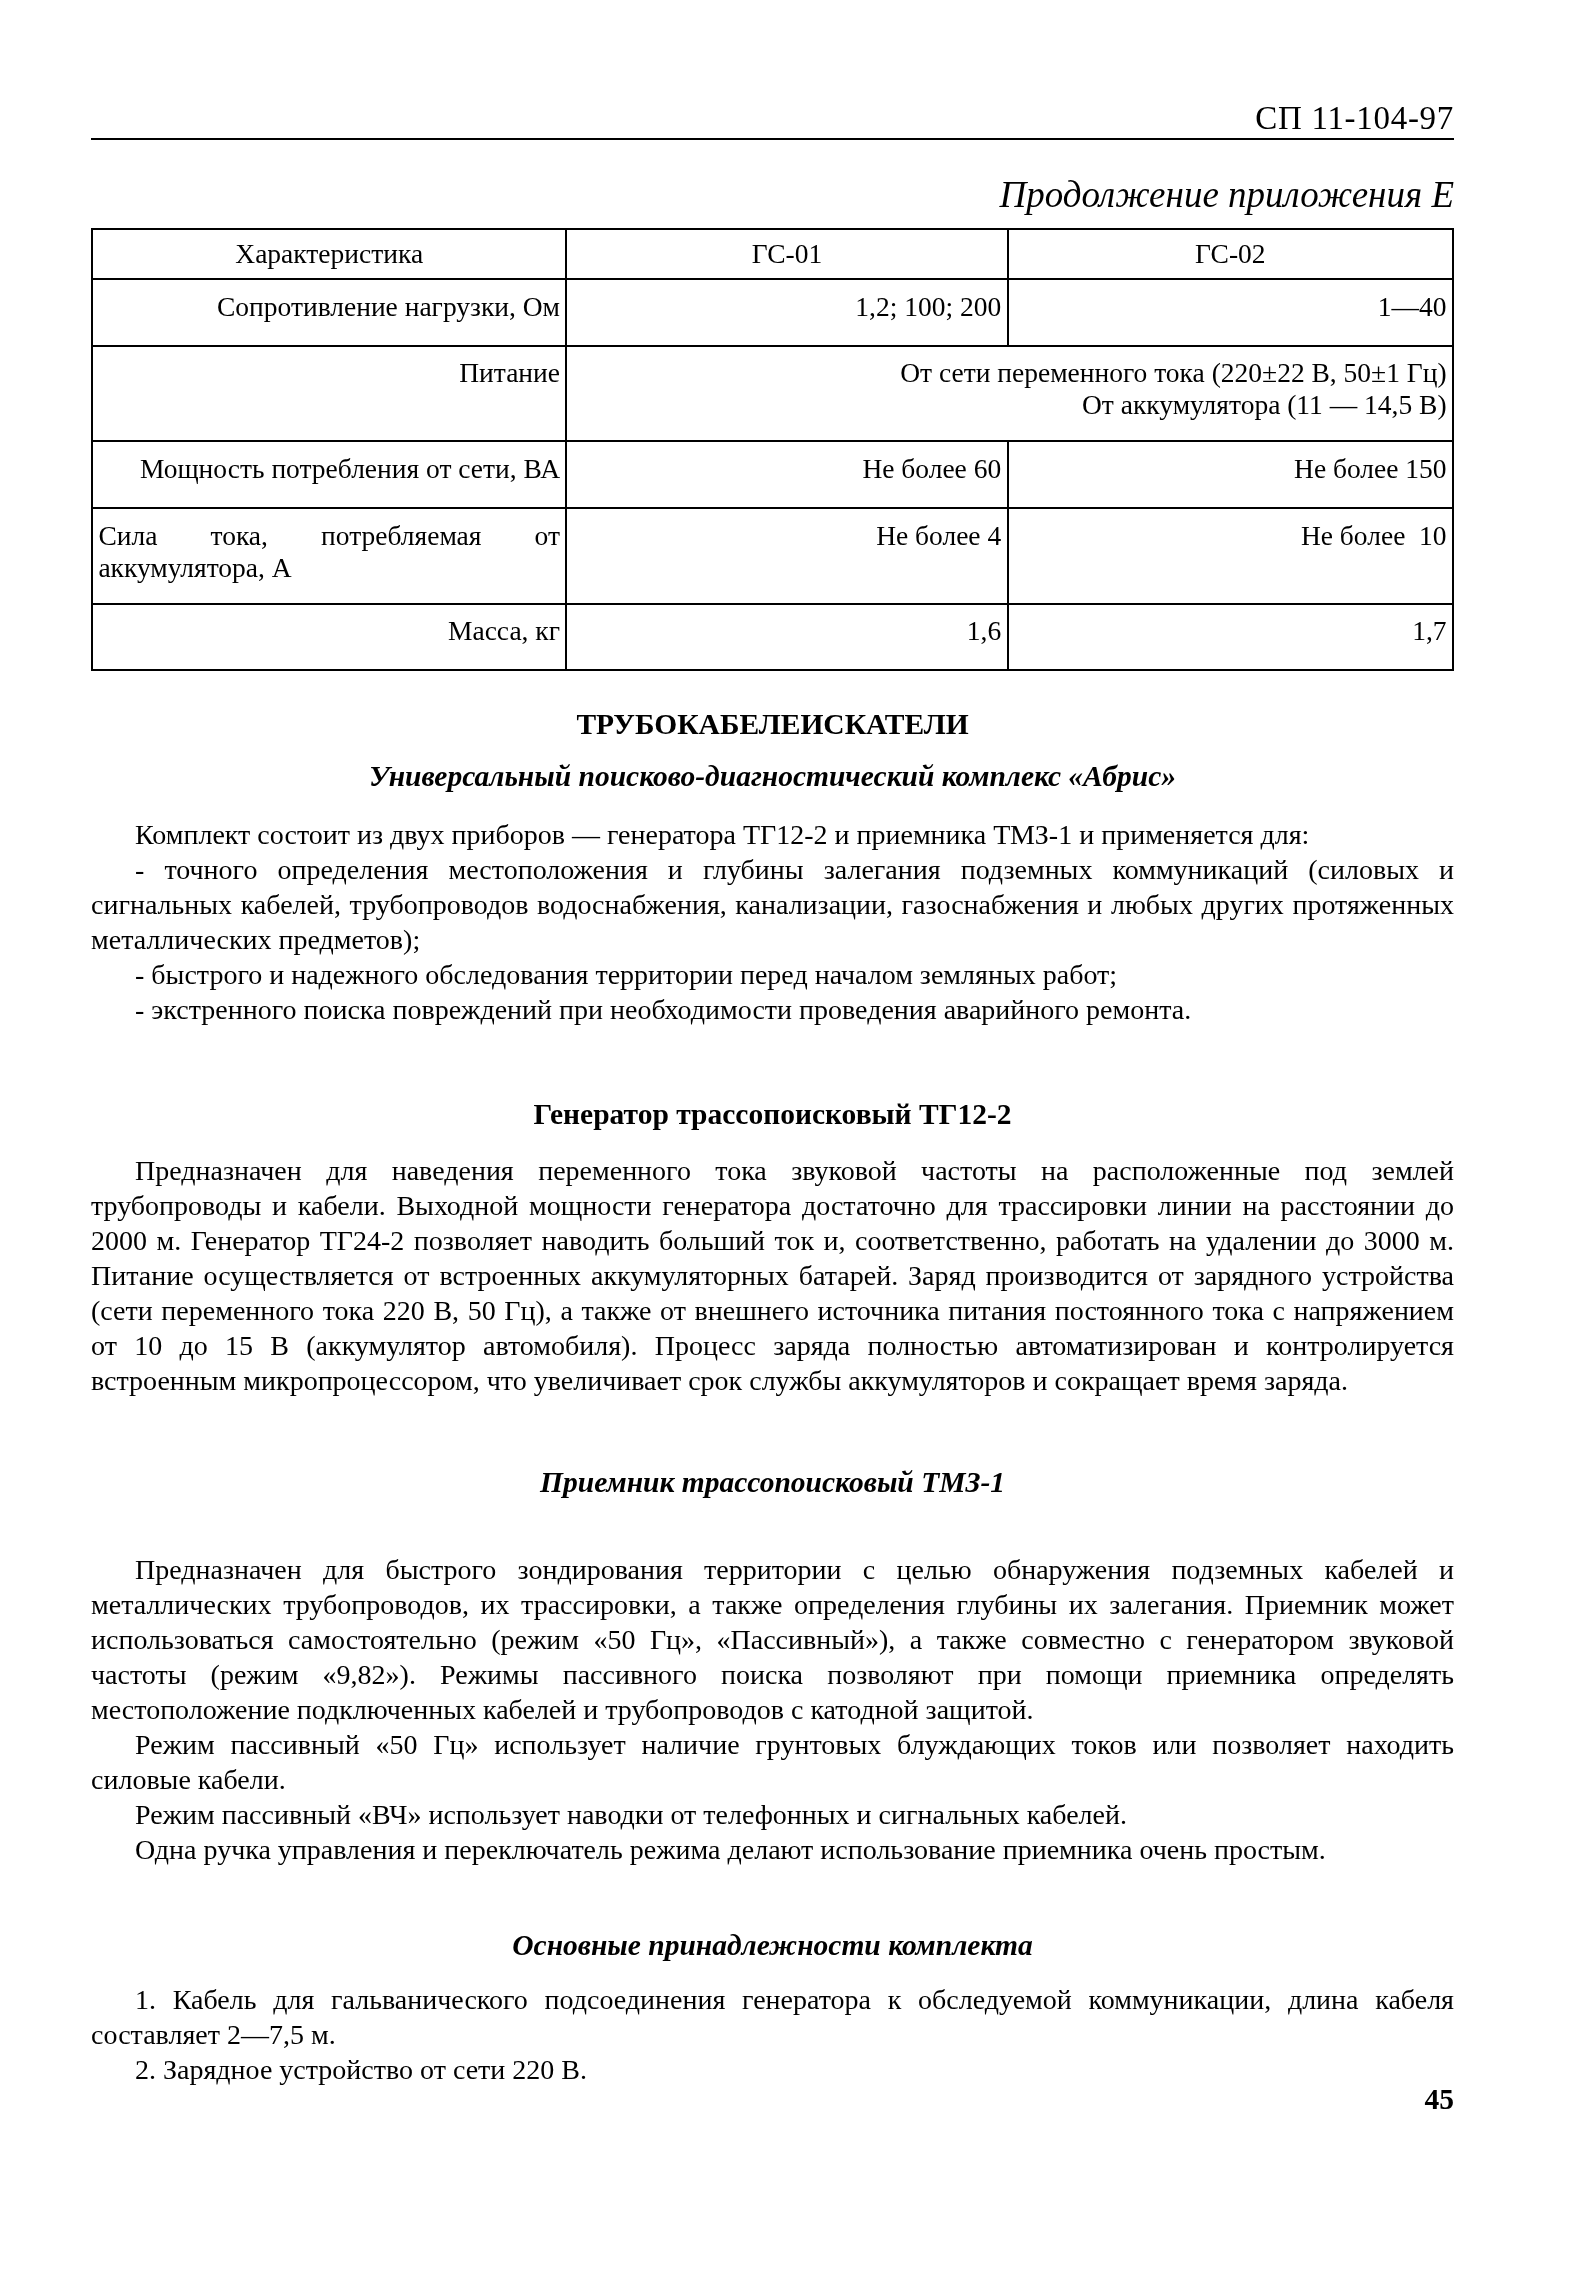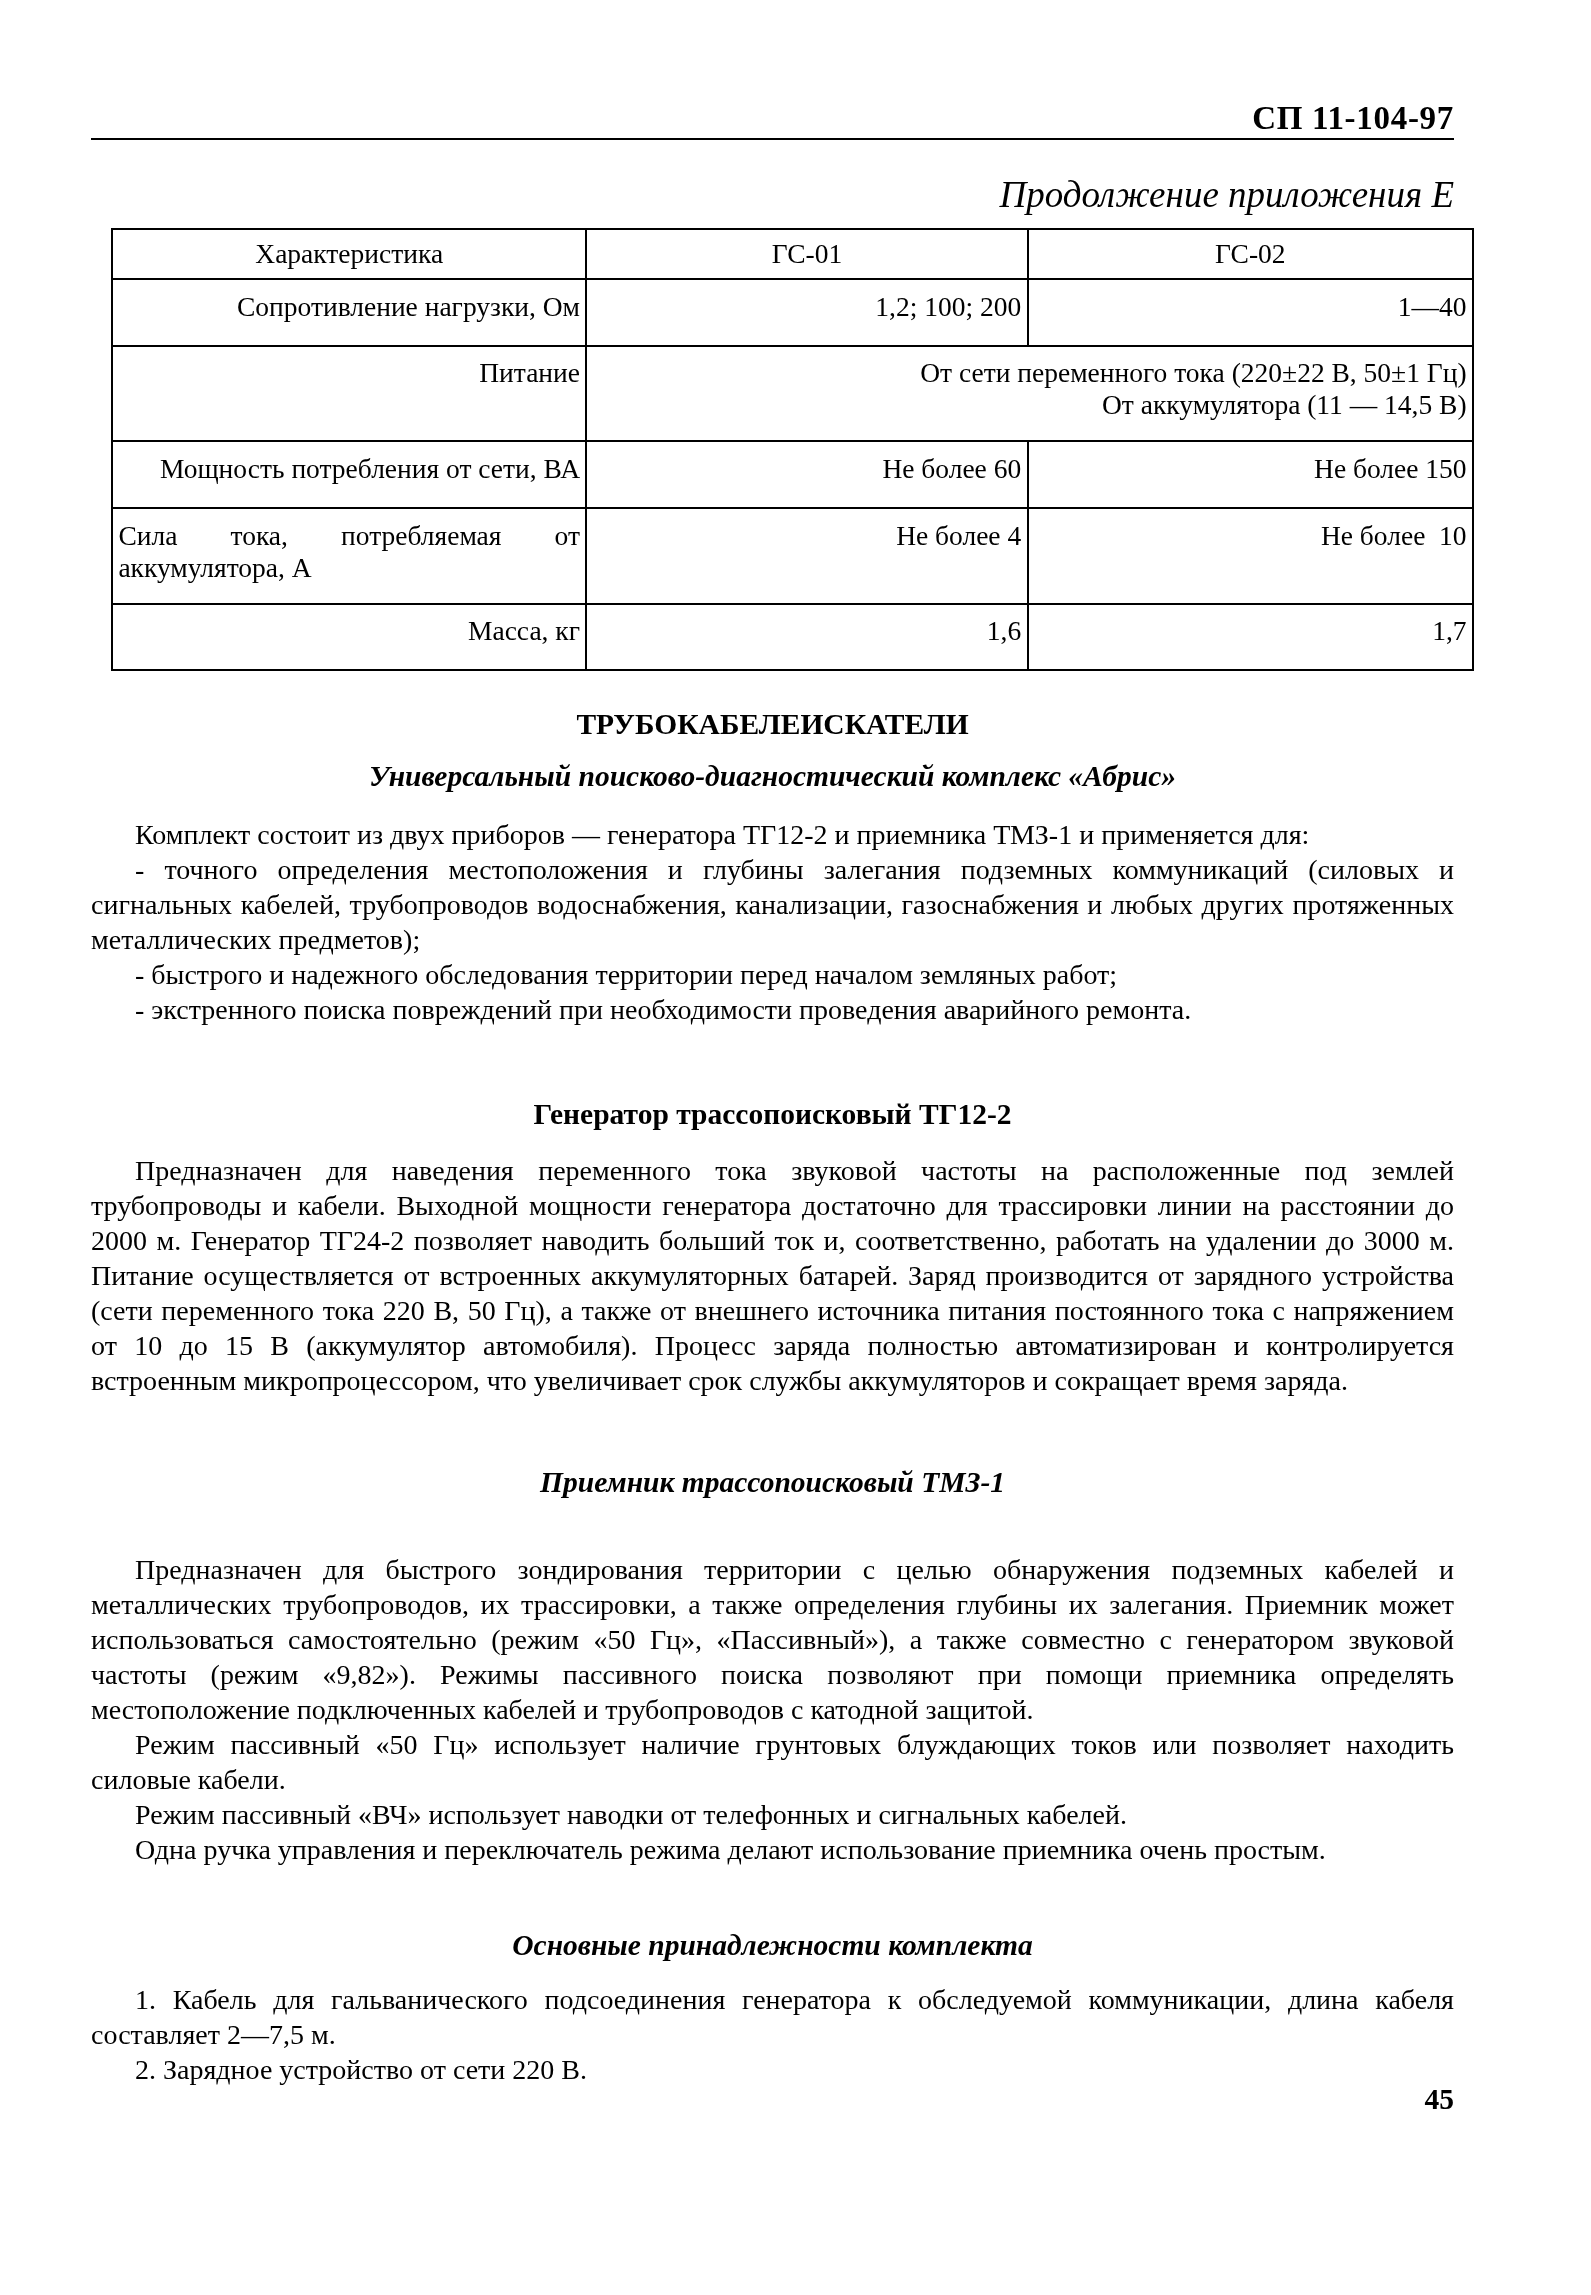--- a/index.html
+++ b/index.html
@@ -3,33 +3,33 @@
 <meta charset="utf-8">
 <style>
   html, body { margin: 0; padding: 0; background: #ffffff; }
   body {
     width: 1591px; height: 2295px; position: relative; overflow: hidden;
     font-family: "Liberation Serif", "DejaVu Serif", serif; color: #000;
   }
   .page { position: absolute; left: 91px; top: 0; width: 1363px; }
   .doc-code {
     position: absolute; right: 0; top: 100px;
-    font-weight: bold; font-size: 33px; letter-spacing: 0.7px;
+    font-weight: normal; font-size: 33px; letter-spacing: 0.7px;
   }
   .header-rule {
     position: absolute; left: 0; right: 0; top: 138px; height: 0;
     border-top: 2.7px solid #000;
   }
   .continuation {
     position: absolute; right: 0; top: 173px;
     font-style: italic; font-size: 37px;
   }
   table.spec {
     position: absolute; left: 0; top: 228px; width: 1363px;
-    border-collapse: collapse; font-size: 27.5px; line-height: 32px; margin-left: 20px;
+    border-collapse: collapse; font-size: 27.5px; line-height: 32px;
   }
   table.spec th, table.spec td {
     border: 2px solid #000; vertical-align: top; padding: 4px 5.4px; text-align: right;
   }
   table.spec th { font-weight: normal; text-align: center; vertical-align: middle; height: 48px; padding: 0; }
   table.spec td { height: 50px; padding-top: 10.7px; }
   table.spec tr.tall td { height: 79px; }
   table.spec col.c1 { width: 475px; } table.spec col.c2 { width: 442px; } table.spec col.c3 { width: 446px; }
   .pre-line { white-space: pre-line; }
 

